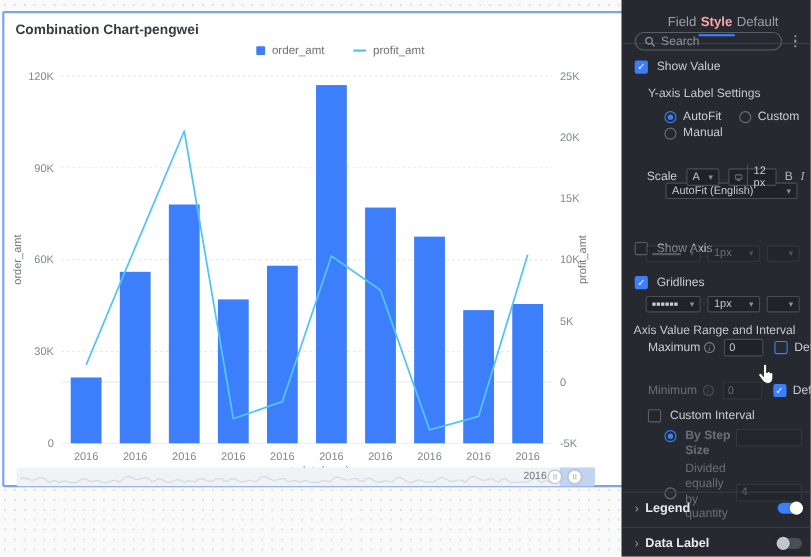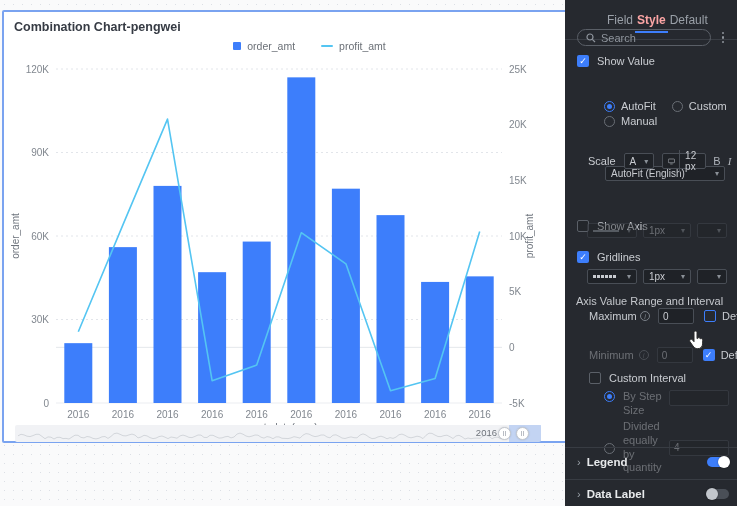--- a/index.html
+++ b/index.html
@@ -197,20 +197,23 @@
         <i></i>
         <i></i>
       </div>
   </div>
 
   <div class="prow" style="top:55px;">
     <span class="cb on">✓</span>
     <span class="lbl">Show Value</span>
   </div>
 
+  <div class="prow sect" style="top:79px; left:24px;">
+    <span>Y-axis Label Settings</span>
+  </div>
 
   <div class="prow" style="top:100px; left:39px; gap:6px;">
     <span class="rd on"></span>
     <span>AutoFit</span>
     <span class="rd" style="margin-left:10px;"></span>
     <span>Custom</span>
   </div>
   <div class="prow" style="top:115px; left:39px; gap:6px;">
     <span class="rd"></span>
     <span>Manual</span>
@@ -308,21 +311,21 @@
     <span style="margin-left:6px;">Default</span>
   </div>
 
   <div class="prow" style="top:372px; left:24px;">
     <span class="cb off"></span>
     <span class="lbl">Custom Interval</span>
   </div>
 
   <div class="prow" style="top:390px; left:39px; align-items:flex-start;">
     <span class="rd on" style="margin-top:1px;"></span>
-    <span class="lbl wrap2 dim" style="width:52px;">By Step Size</span>
+    <span class="lbl wrap2 dim" style="width:52px;font-weight:bold;">By Step Size</span>
     <input class="inp" style="width: 60px; margin-left: 2px;" disabled="">
   </div>
 
   <div class="prow" style="top:420px; left:39px; align-items:center;">
     <span class="rd" style="margin-top:1px;"></span>
     <span class="lbl wrap2 dim" style="width:52px;">Divided equally by quantity</span>
     <input class="inp" style="width: 60px; margin-left: 2px;" disabled="" value="4">
   </div>
 
   <div class="divider" style="top:447px;"></div>

